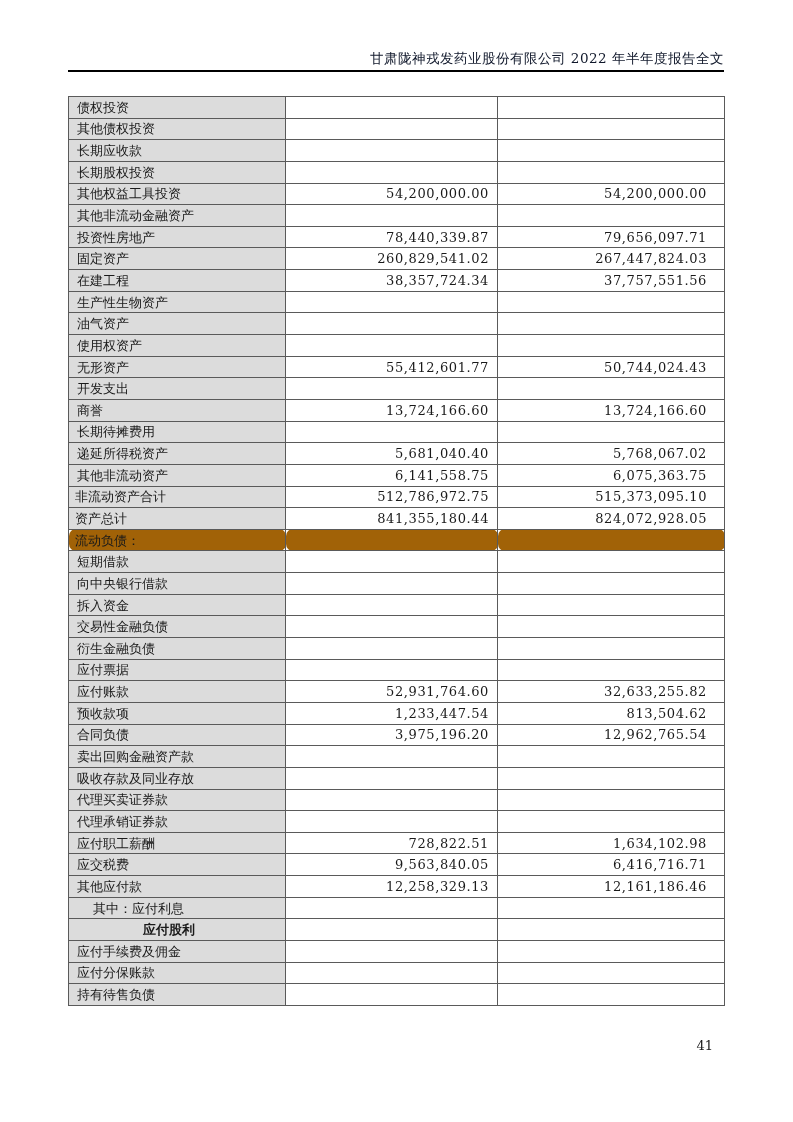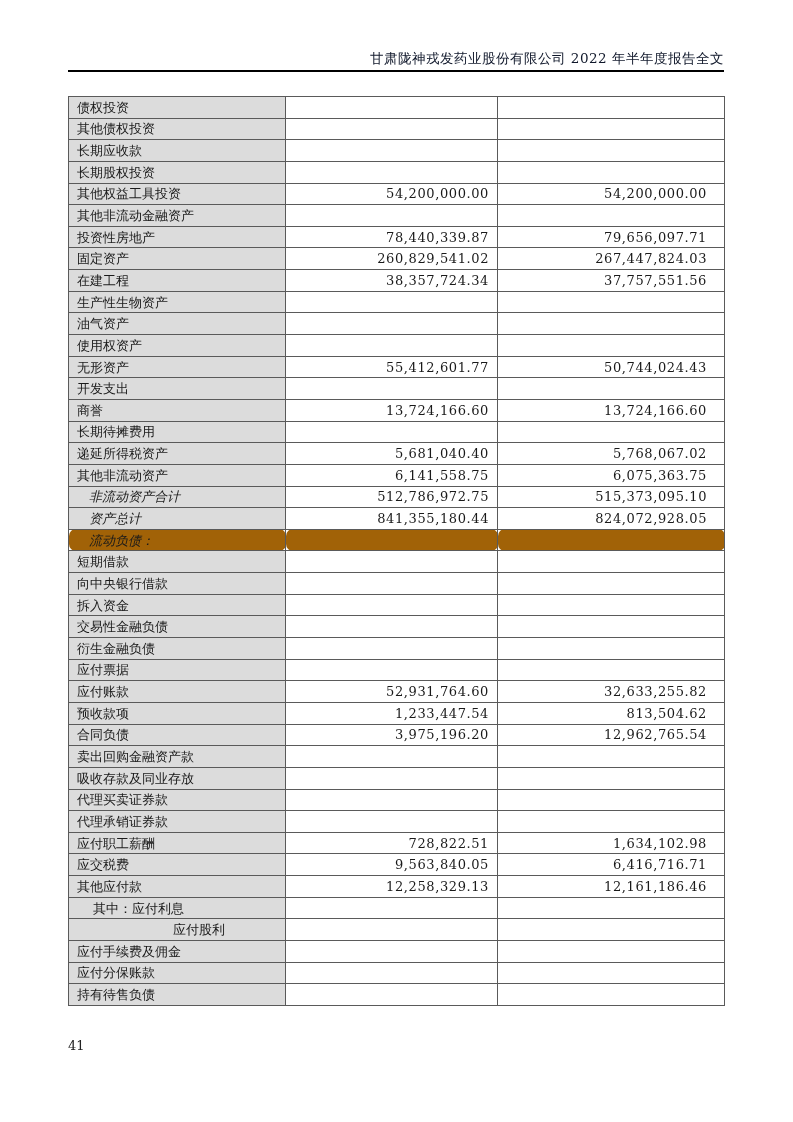--- a/index.html
+++ b/index.html
@@ -53,39 +53,39 @@
     line-height: 1;
     padding: 0;
     vertical-align: middle;
     overflow: hidden;
     white-space: nowrap;
   }
   td.label {
     background: #dcdcdc;
     text-align: left;
   }
-  td.label.ind0 { padding-left: 20px; font-style: italic; }
+  td.label.ind0 { padding-left: 6px; }
   td.label.ind1 { padding-left: 8px; }
   td.label.ind2 { padding-left: 24px; }
-  td.label.ind3 { padding-left: 104px; }
+  td.label.ind3 { padding-left: 74px; font-weight: bold; }
   td.num {
     background: #ffffff;
     text-align: right;
     letter-spacing: 0.6px;
     font-size: 12.8px;
   }
   td.num.cur { padding-right: 8px; }
   td.num.pri { padding-right: 17px; }
   tr.section td { background: #a16207; border-radius: 7px; }
   .page-number {
     position: absolute;
     top: 1038px;
     left: 68px;
     width: 645px;
-    text-align: left;
+    text-align: right;
     font-size: 13px;
     color: #222;
   }
 </style>
 </head>
 <body>
 
 <div class="page">
 
   <div class="doc-header">甘肃陇神戎发药业股份有限公司 2022 年半年度报告全文</div>

